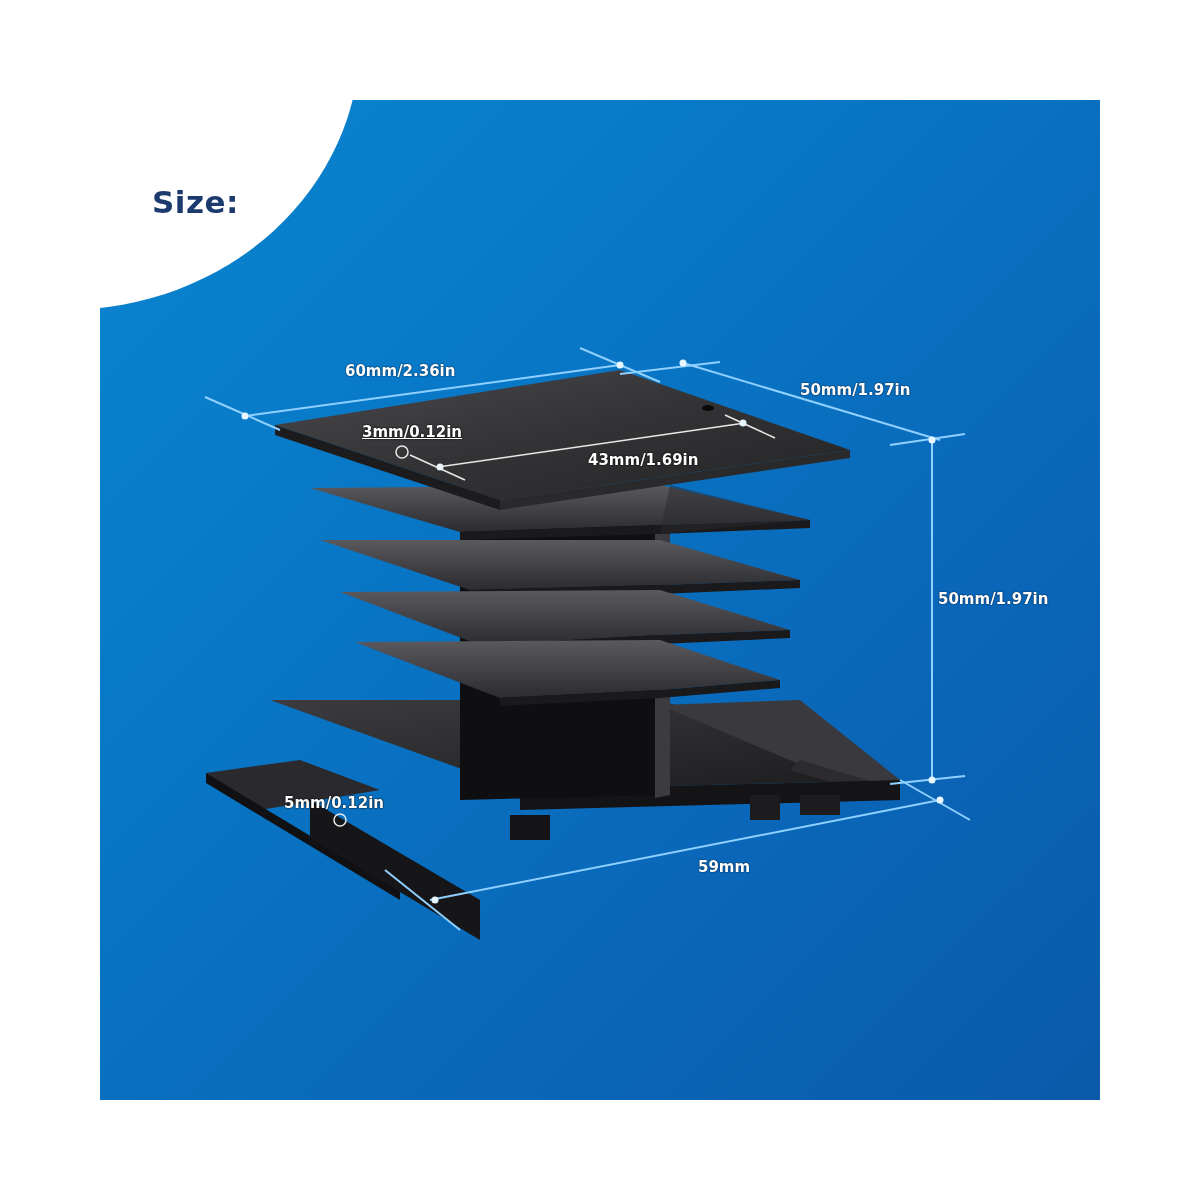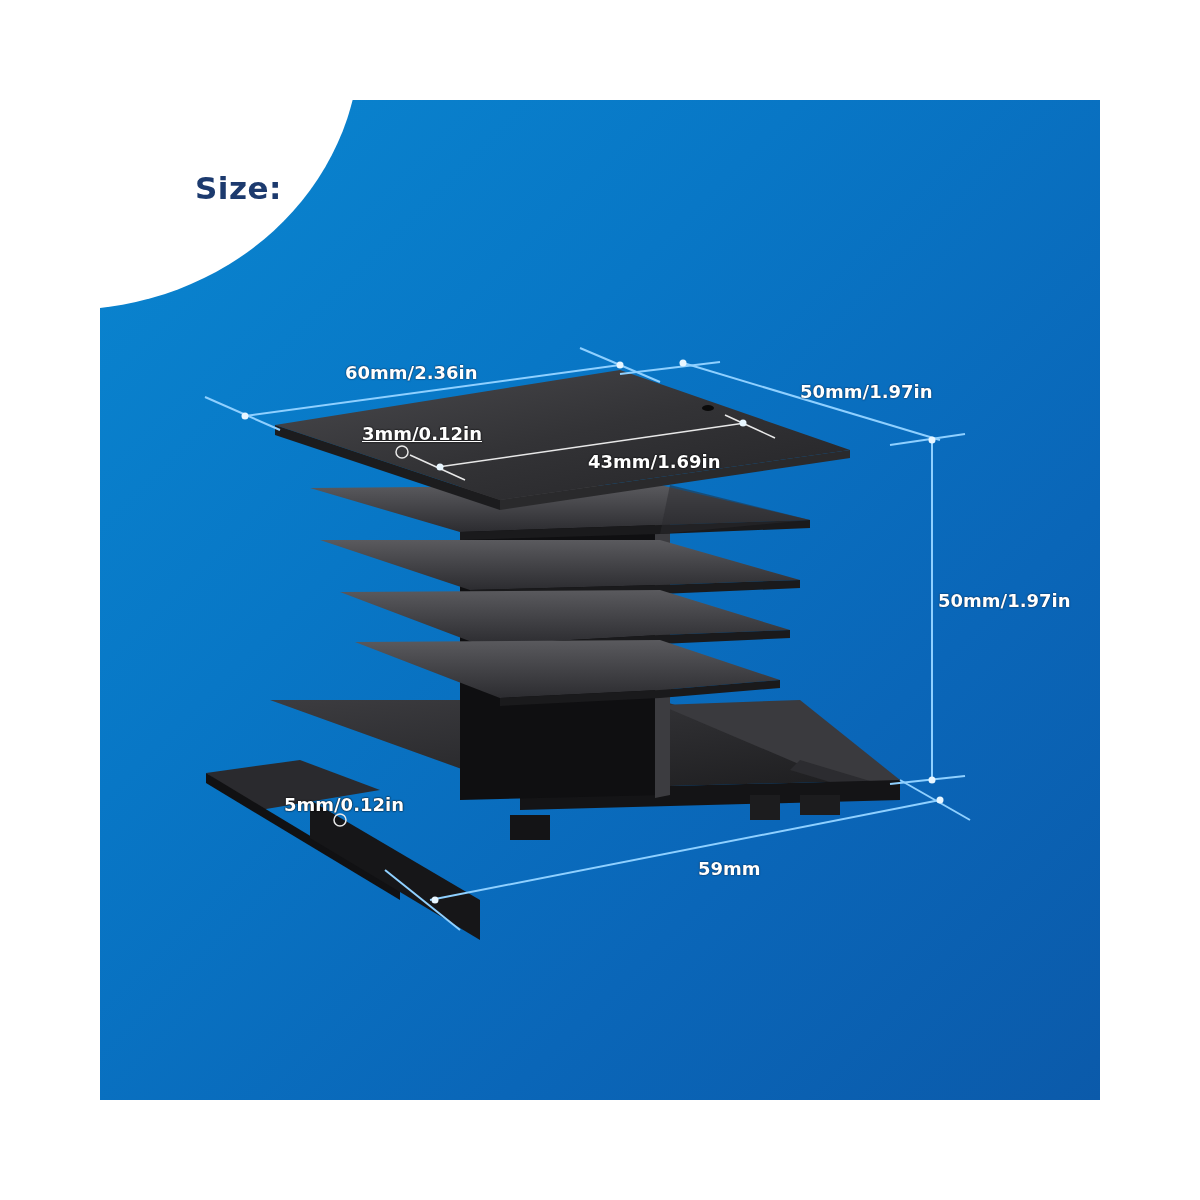--- a/index.html
+++ b/index.html
@@ -7,26 +7,26 @@
     .panel {
       position: absolute; left: 100px; top: 100px; width: 1000px; height: 1000px;
       background: linear-gradient(135deg, #0a86d0 0%, #0877c6 35%, #0a66b8 70%, #0b5aaa 100%);
       overflow: hidden;
     }
     .corner-circle {
       position: absolute; left: -330px; top: -330px; width: 590px; height: 540px;
       border-radius: 50%; background: #ffffff;
     }
     .title {
-      position: absolute; left: 52px; top: 70px; font-size: 31px; font-weight: bold;
-      color: #1c3a6e; letter-spacing: 0.5px; margin-left: 43px;
+      position: absolute; left: 52px; top: 84px; font-size: 31px; font-weight: bold;
+      color: #1c3a6e; letter-spacing: 0.5px;
     }
     svg.art { position: absolute; left: 0; top: 0; }
     .dim-label {
-      position: absolute; color: #ffffff; font-size: 18px; font-weight: bold;
+      position: absolute; color: #ffffff; font-size: 15px; font-weight: bold;
       text-shadow: 0 0 2px #0a3a70, 0 0 1px #000;
       white-space: nowrap;
     }
     .dim-label.dark { text-shadow: 0 0 2px #000, 0 0 1px #000; }
   </style>
 </head>
 <body>
 
 <div class="panel">
   <div class="corner-circle"></div>

